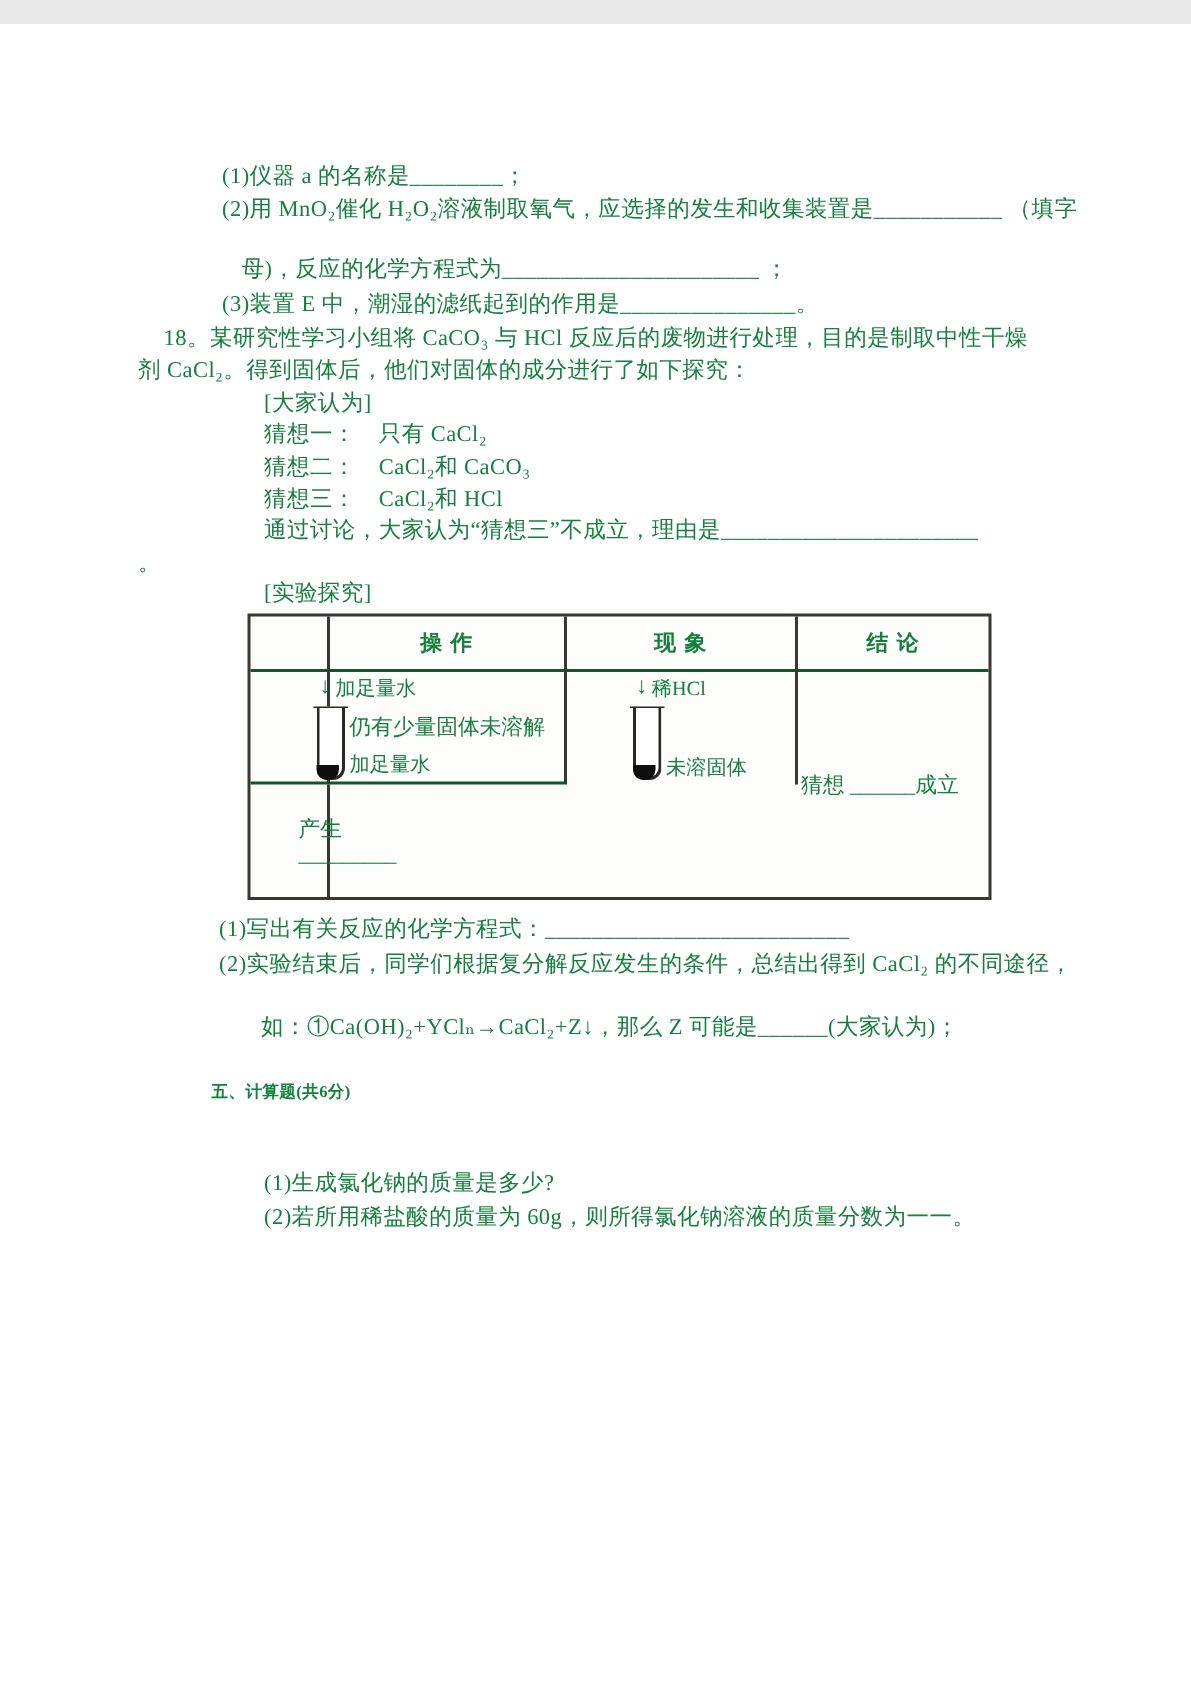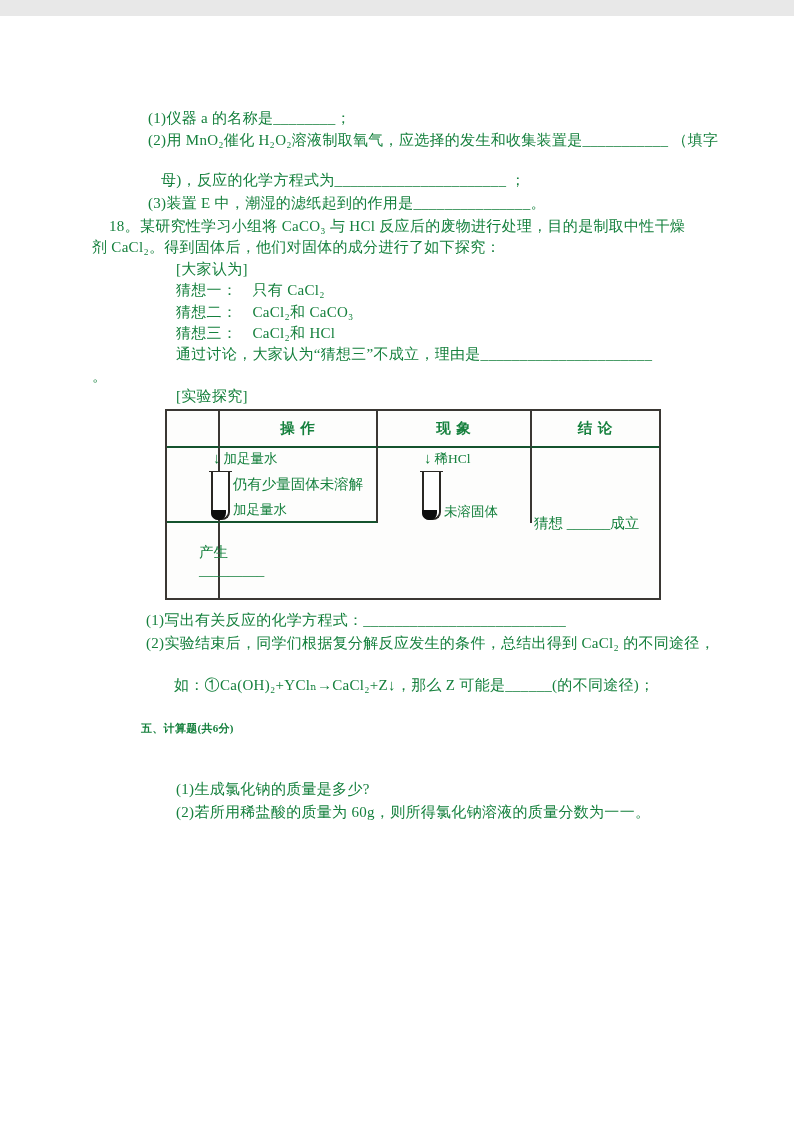--- a/index.html
+++ b/index.html
@@ -128,19 +128,19 @@
         <span>稀HCl</span>
       </div>
       <div class="tube"></div>
       <div class="op-bottom">未溶固体</div>
     </div>
     <div class="cell phen-left last-row">产生 _________</div>
   </div>
 
   <div class="t" style="left:146px; top:594px;">(1)写出有关反应的化学方程式：__________________________</div>
   <div class="t" style="left:146px; top:617px;">(2)实验结束后，同学们根据复分解反应发生的条件，总结出得到 CaCl₂ 的不同途径，</div>
-  <div class="t" style="left:174px; top:659px;">如：①Ca(OH)₂+YClₙ→CaCl₂+Z↓，那么 Z 可能是______(的不同途径)；</div>
+  <div class="t" style="left:174px; top:659px;">如：①Ca(OH)₂+YClₙ→CaCl₂+Z↓，那么 Z 可能是______(大家认为)；</div>
 
   <div class="t bold" style="left:141px; top:702px;">五、计算题(共6分)</div>
   <div class="t" style="left:176px; top:763px;">(1)生成氯化钠的质量是多少?</div>
   <div class="t" style="left:176px; top:786px;">(2)若所用稀盐酸的质量为 60g，则所得氯化钠溶液的质量分数为一一。</div>
 
 </div>
 
 </body></html>

